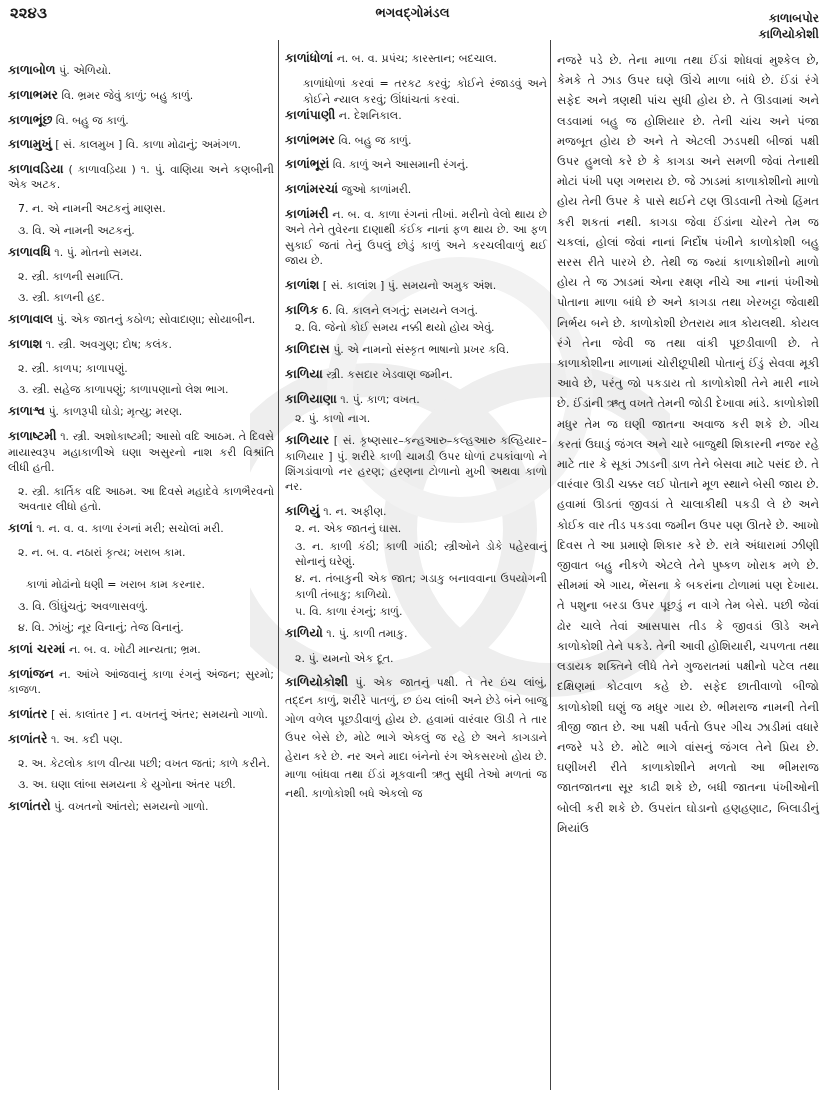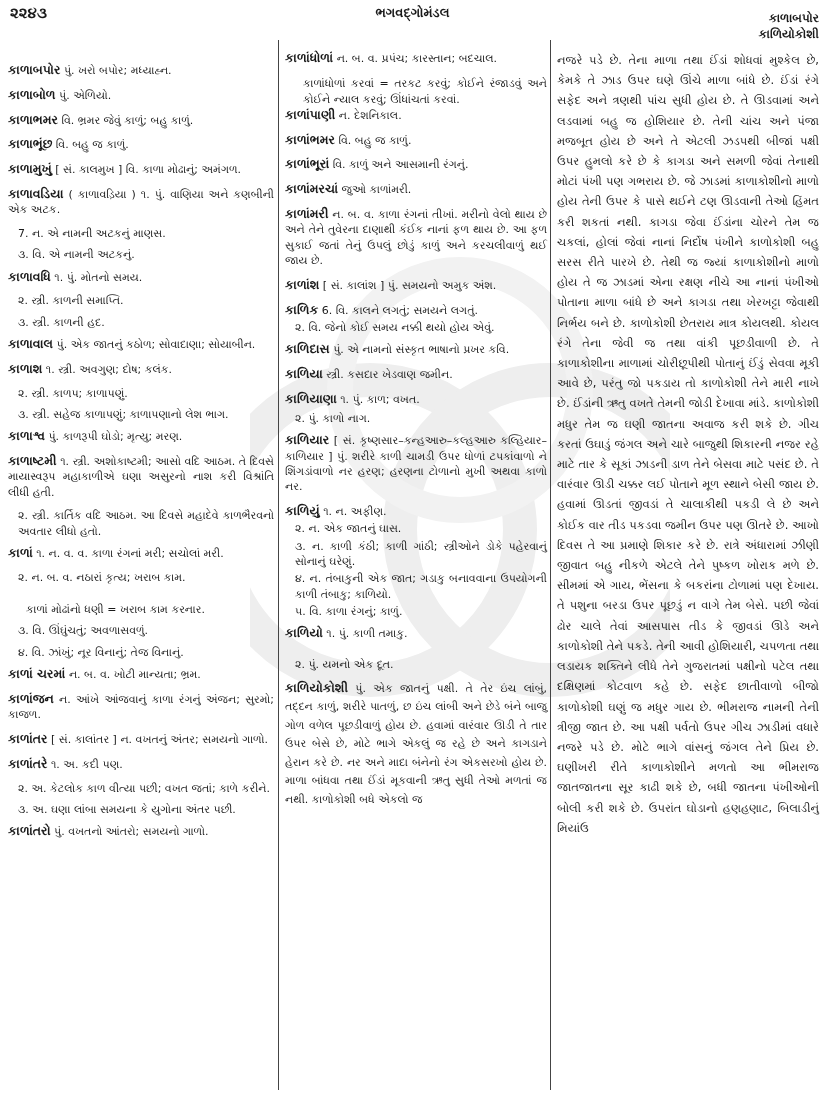--- a/index.html
+++ b/index.html
@@ -44,21 +44,20 @@
       <div>કાળિયોકોશી</div>
     </div>
   </div>
 
   <div class="rule rule-1"></div>
   <div class="rule rule-2"></div>
 
   <div class="columns">
 
     <div class="col col-1">
-      <div class="entry"><span class="hw">કાળાબપોર</span><span> પું. ખરો બપોર; મધ્યાહ્ન.</span></div>
       <div class="entry"><span class="hw">કાળાબોળ</span><span> પું. એળિયો.</span></div>
       <div class="entry"><span class="hw">કાળાભમર</span><span> વિ. ભ્રમર જેવું કાળું; બહુ કાળું.</span></div>
       <div class="entry"><span class="hw">કાળાભૂંછ</span><span> વિ. બહુ જ કાળું.</span></div>
       <div class="entry"><span class="hw">કાળામુખું</span><span> [ સં. કાલમુખ ] વિ. કાળા મોઢાનું; અમંગળ.</span></div>
       <div class="entry"><span class="hw">કાળાવડિયા</span><span> ( કાળાવડ઼િયા ) ૧. પું. વાણિયા અને કણબીની એક અટક.</span></div>
       <div class="sense">7. ન. એ નામની અટકનું માણસ.</div>
       <div class="sense">૩. વિ. એ નામની અટકનું.</div>
       <div class="entry"><span class="hw">કાળાવધિ</span><span> ૧. પું. મોતનો સમય.</span></div>
       <div class="sense">૨. સ્ત્રી. કાળની સમાપ્તિ.</div>
       <div class="sense">૩. સ્ત્રી. કાળની હદ.</div>
@@ -97,21 +96,21 @@
       <div class="entry"><span class="hw">કાળિદાસ</span><span> પું. એ નામનો સંસ્કૃત ભાષાનો પ્રખર કવિ.</span></div>
       <div class="entry"><span class="hw">કાળિયા</span><span> સ્ત્રી. કસદાર ખેડવાણ જમીન.</span></div>
       <div class="entry" style="margin-bottom:4px"><span class="hw">કાળિયાણા</span><span> ૧. પું. કાળ; વખત.</span></div>
       <div class="sense">૨. પું. કાળો નાગ.</div>
       <div class="entry"><span class="hw">કાળિયાર</span><span> [ સં. કૃષ્ણસાર–કન્હઆરુ–કલ્હઆરુ કલ્હિયાર–કાળિયાર ] પું. શરીરે કાળી ચામડી ઉપર ધોળાં ટપકાંવાળો ને શિંગડાંવાળો નર હરણ; હરણના ટોળાનો મુખી અથવા કાળો નર.</span></div>
       <div class="entry" style="margin-bottom:2px"><span class="hw">કાળિયું</span><span> ૧. ન. અફીણ.</span></div>
       <div class="sense" style="margin-bottom:2px">૨. ન. એક જાતનું ઘાસ.</div>
       <div class="sense" style="margin-bottom:2px">૩. ન. કાળી કંઠી; કાળી ગાંઠી; સ્ત્રીઓને ડોકે પહેરવાનું સોનાનું ઘરેણું.</div>
       <div class="sense" style="margin-bottom:2px">૪. ન. તંબાકુની એક જાત; ગડાકુ બનાવવાના ઉપયોગની કાળી તંબાકુ; કાળિયો.</div>
       <div class="sense">૫. વિ. કાળા રંગનું; કાળું.</div>
-      <div class="entry" style="margin-bottom:16px"><span class="hw">કાળિયો</span><span> ૧. પું. કાળી તમાકુ.</span></div>
+      <div class="entry" style="margin-bottom:10px"><span class="hw">કાળિયો</span><span> ૧. પું. કાળી તમાકુ.</span></div>
       <div class="sense">૨. પું. યમનો એક દૂત.</div>
       <div class="entry" style="line-height:18.5px"><span class="hw">કાળિયોકોશી</span><span> પું. એક જાતનું પક્ષી. તે તેર ઇંચ લાંબું, તદ્દન કાળું, શરીરે પાતળું, છ ઇંચ લાંબી અને છેડે બંને બાજુ ગોળ વળેલ પૂછડીવાળું હોય છે. હવામાં વારંવાર ઊડી તે તાર ઉપર બેસે છે, મોટે ભાગે એકલું જ રહે છે અને કાગડાને હેરાન કરે છે. નર અને માદા બંનેનો રંગ એકસરખો હોય છે. માળા બાંધવા તથા ઈંડાં મૂકવાની ઋતુ સુધી તેઓ મળતાં જ નથી. કાળોકોશી બધે એકલો જ</span></div>
     </div>
 
     <div class="col col-3">
       <div style="height:40px"></div>
       <div class="prose">નજરે પડે છે. તેના માળા તથા ઈંડાં શોધવાં મુશ્કેલ છે, કેમકે તે ઝાડ ઉપર ઘણે ઊંચે માળા બાંધે છે. ઈંડાં રંગે સફેદ અને ત્રણથી પાંચ સુધી હોય છે. તે ઊડવામાં અને લડવામાં બહુ જ હોશિયાર છે. તેની ચાંચ અને પંજા મજબૂત હોય છે અને તે એટલી ઝડપથી બીજાં પક્ષી ઉપર હુમલો કરે છે કે કાગડા અને સમળી જેવાં તેનાથી મોટાં પંખી પણ ગભરાય છે. જે ઝાડમાં કાળાકોશીનો માળો હોય તેની ઉપર કે પાસે થઈને ટણ ઊડવાની તેઓ હિંમત કરી શકતાં નથી. કાગડા જેવા ઈંડાંના ચોરને તેમ જ ચકલાં, હોલાં જેવાં નાનાં નિર્દોષ પંખીને કાળોકોશી બહુ સરસ રીતે પારખે છે. તેથી જ જ્યાં કાળાકોશીનો માળો હોય તે જ ઝાડમાં એના રક્ષણ નીચે આ નાનાં પંખીઓ પોતાના માળા બાંધે છે અને કાગડા તથા ખેરખટ્ટા જેવાથી નિર્ભય બને છે. કાળોકોશી છેતરાય માત્ર કોયલથી. કોયલ રંગે તેના જેવી જ તથા વાંકી પૂછડીવાળી છે. તે કાળાકોશીના માળામાં ચોરીછૂપીથી પોતાનું ઈંડું સેવવા મૂકી આવે છે, પરંતુ જો પકડાય તો કાળોકોશી તેને મારી નાખે છે. ઈંડાંની ઋતુ વખતે તેમની જોડી દેખાવા માંડે. કાળોકોશી મધુર તેમ જ ઘણી જાતના અવાજ કરી શકે છે. ગીચ કરતાં ઉઘાડું જંગલ અને ચારે બાજુથી શિકારની નજર રહે માટે તાર કે સૂકાં ઝાડની ડાળ તેને બેસવા માટે પસંદ છે. તે વારંવાર ઊડી ચક્કર લઈ પોતાને મૂળ સ્થાને બેસી જાય છે. હવામાં ઊડતાં જીવડાં તે ચાલાકીથી પકડી લે છે અને કોઈક વાર તીડ પકડવા જમીન ઉપર પણ ઊતરે છે. આખો દિવસ તે આ પ્રમાણે શિકાર કરે છે. રાત્રે અંધારામાં ઝીણી જીવાત બહુ નીકળે એટલે તેને પુષ્કળ ખોરાક મળે છે. સીમમાં એ ગાય, ભેંસના કે બકરાંના ટોળામાં પણ દેખાય. તે પશુના બરડા ઉપર પૂછડું ન વાગે તેમ બેસે. પછી જેવાં ઢોર ચાલે તેવાં આસપાસ તીડ કે જીવડાં ઊડે અને કાળોકોશી તેને પકડે. તેની આવી હોશિયારી, ચપળતા તથા લડાયક શક્તિને લીધે તેને ગુજરાતમાં પક્ષીનો પટેલ તથા દક્ષિણમાં કોટવાળ કહે છે. સફેદ છાતીવાળો બીજો કાળોકોશી ઘણું જ મધુર ગાય છે. ભીમરાજ નામની તેની ત્રીજી જાત છે. આ પક્ષી પર્વતો ઉપર ગીચ ઝાડીમાં વધારે નજરે પડે છે. મોટે ભાગે વાંસનું જંગલ તેને પ્રિય છે. ઘણીખરી રીતે કાળાકોશીને મળતો આ ભીમરાજ જાતજાતના સૂર કાઢી શકે છે, બધી જાતના પંખીઓની બોલી કરી શકે છે. ઉપરાંત ઘોડાનો હણહણાટ, બિલાડીનું મિયાંઉ</div>
     </div>
 
   </div>

